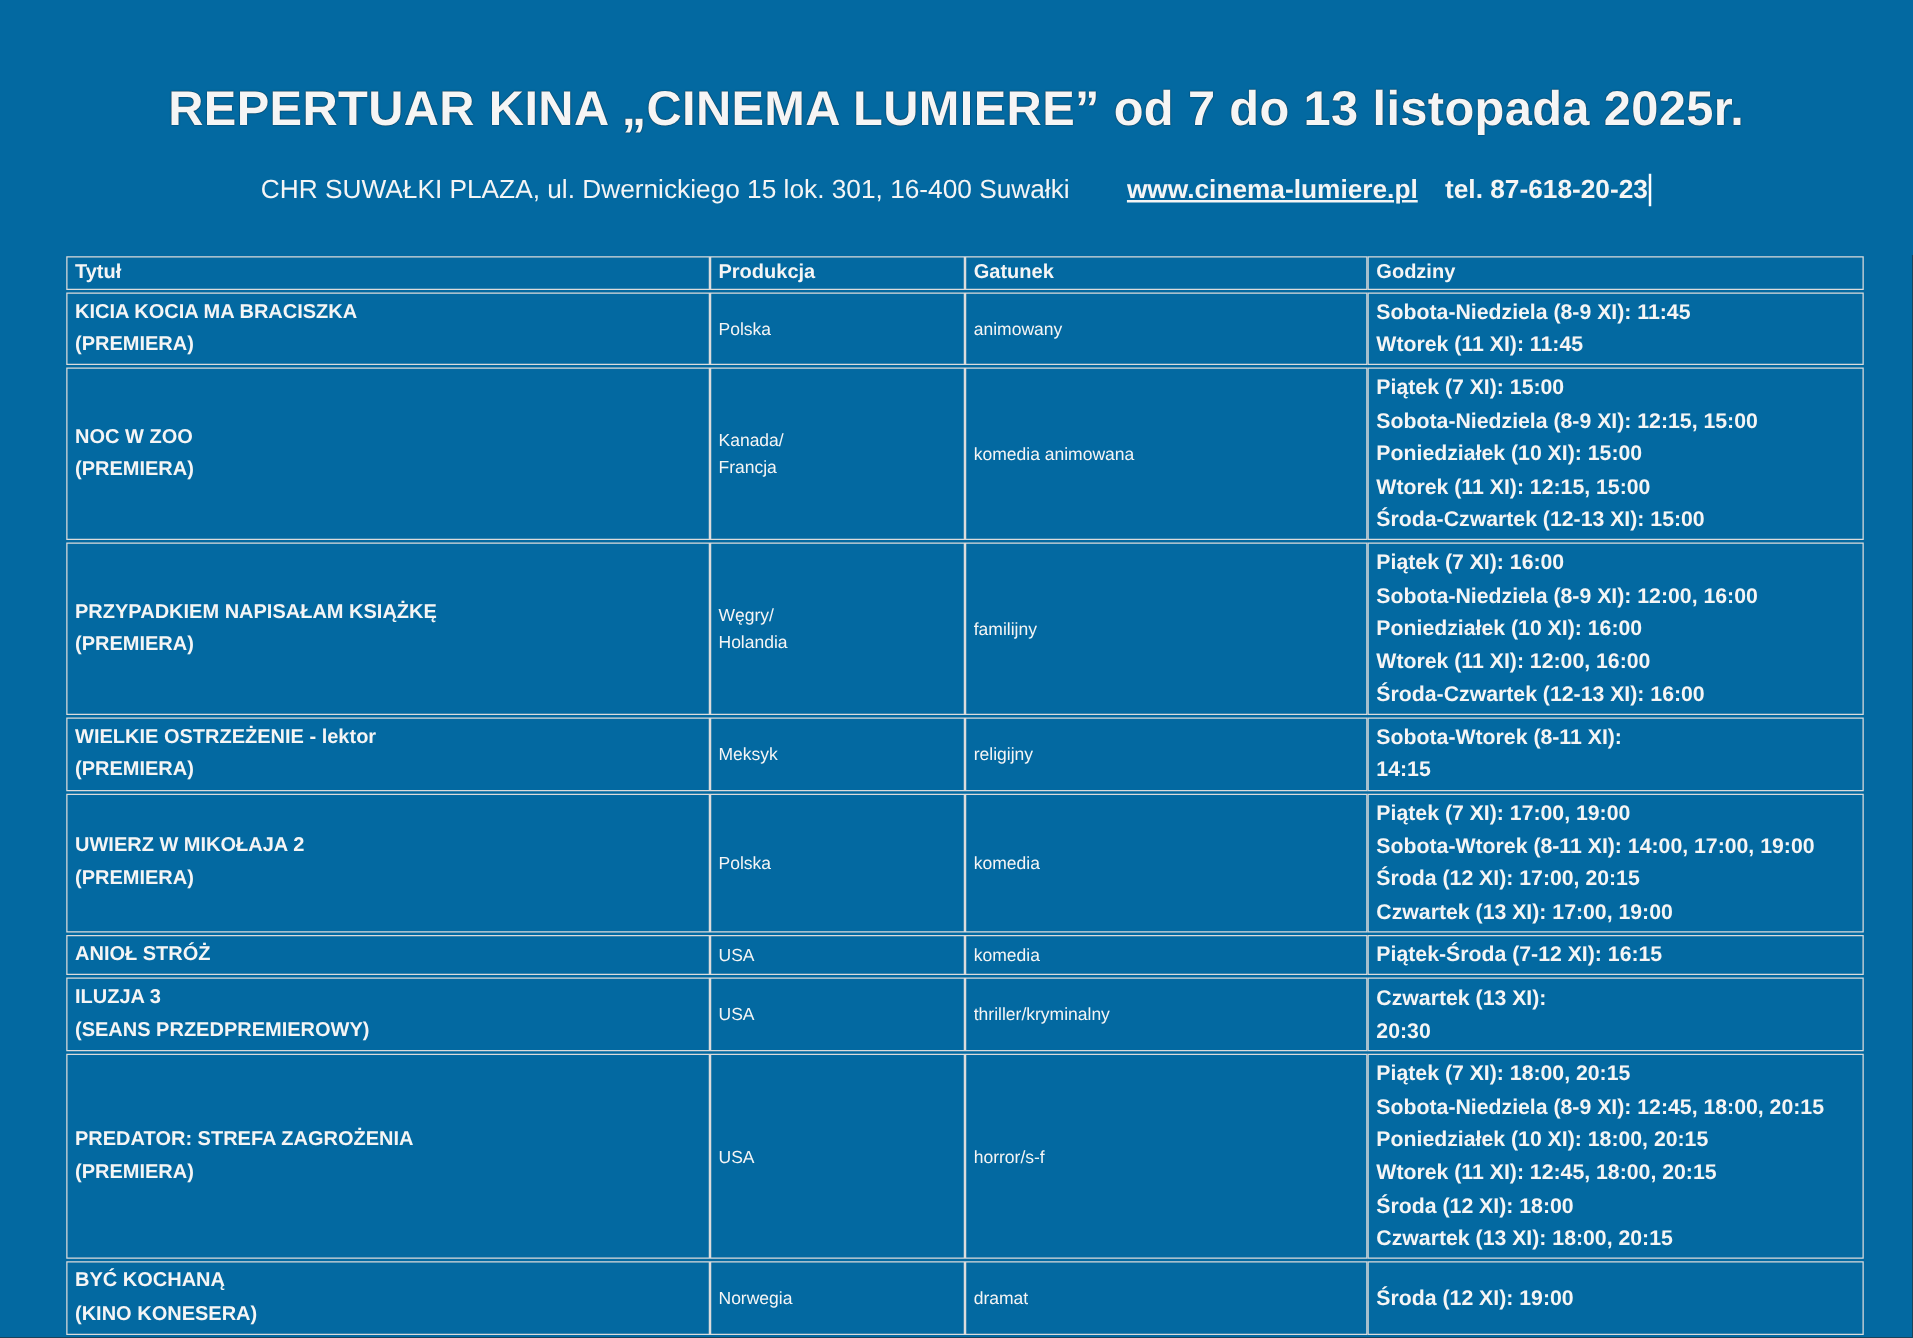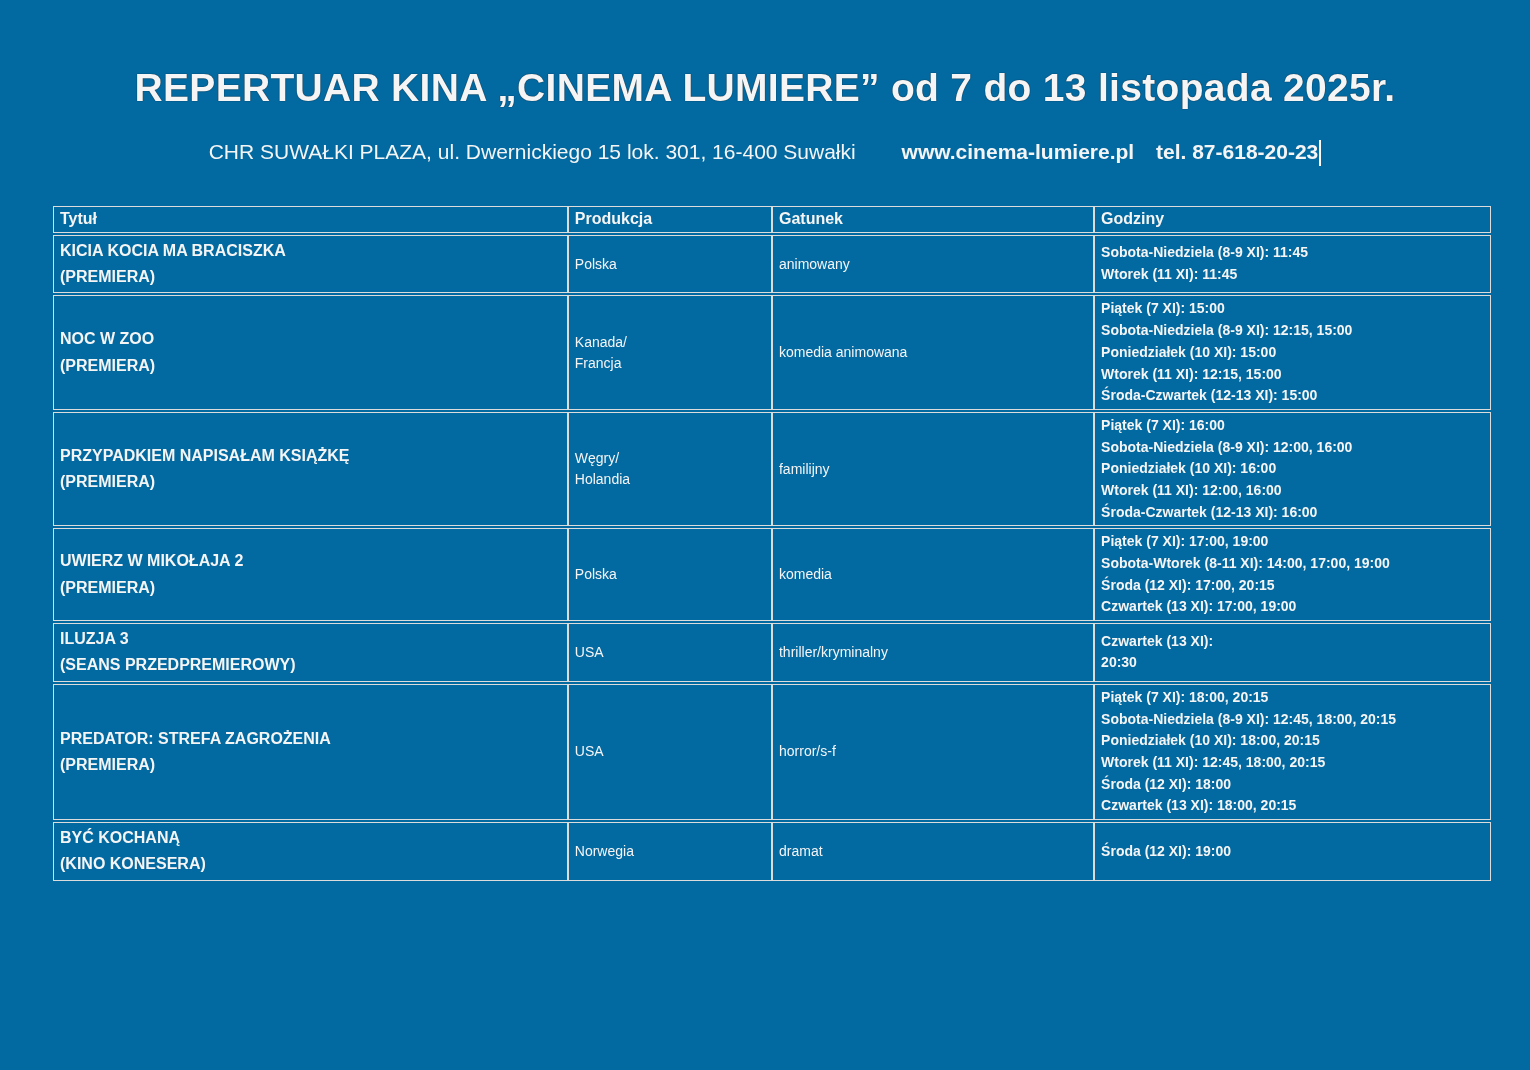--- a/index.html
+++ b/index.html
@@ -28,20 +28,21 @@
   .doc-subtitle {
     text-align: center;
     margin-top: 27px;
     font-size: 21px;
     line-height: 1.3;
     white-space: nowrap;
   }
   .doc-subtitle .address { font-weight: normal; }
   .doc-subtitle .website {
     font-weight: bold;
+    text-decoration: underline;
     margin-left: 40px;
     cursor: pointer;
   }
   .doc-subtitle .phone {
     font-weight: bold;
     margin-left: 16px;
   }
   .caret {
     display: inline-block;
     width: 2px;
@@ -77,21 +78,21 @@
     text-transform: none;
   }
   .title-cell .line { line-height: 1.65; }
   .production-cell, .genre-cell {
     font-size: 14px;
     font-weight: normal;
     margin-top: 24px;
   }
   .production-cell .line, .genre-cell .line { line-height: 1.5; }
   .times-cell {
-    font-size: 14px;
+    font-size: 17px;
     font-weight: bold;
     margin-top: 39px;
   }
   .times-cell .line { line-height: 1.55; }
   col.c-title { width: 35.8%; }
   col.c-prod  { width: 14.2%; }
   col.c-genre { width: 22.4%; }
   col.c-times { width: 27.6%; }
 </style>
 </head>
@@ -174,34 +175,64 @@
           <td class="cell times-cell">
             <div class="line">Piątek (7 XI): 16:00</div>
             <div class="line">Sobota-Niedziela (8-9 XI): 12:00, 16:00</div>
             <div class="line">Poniedziałek (10 XI): 16:00</div>
             <div class="line">Wtorek (11 XI): 12:00, 16:00</div>
             <div class="line">Środa-Czwartek (12-13 XI): 16:00</div>
           </td>
         </tr>
         <tr>
           <td class="cell title-cell">
+            <div class="line">WIELKIE OSTRZEŻENIE - lektor</div>
+            <div class="line">(PREMIERA)</div>
+          </td>
+          <td class="cell production-cell">
+            <div class="line">Meksyk</div>
+          </td>
+          <td class="cell genre-cell">
+            <div class="line">religijny</div>
+          </td>
+          <td class="cell times-cell">
+            <div class="line">Sobota-Wtorek (8-11 XI):</div>
+            <div class="line">14:15</div>
+          </td>
+        </tr>
+        <tr>
+          <td class="cell title-cell">
             <div class="line">UWIERZ W MIKOŁAJA 2</div>
             <div class="line">(PREMIERA)</div>
           </td>
           <td class="cell production-cell">
             <div class="line">Polska</div>
           </td>
           <td class="cell genre-cell">
             <div class="line">komedia</div>
           </td>
           <td class="cell times-cell">
             <div class="line">Piątek (7 XI): 17:00, 19:00</div>
             <div class="line">Sobota-Wtorek (8-11 XI): 14:00, 17:00, 19:00</div>
             <div class="line">Środa (12 XI): 17:00, 20:15</div>
             <div class="line">Czwartek (13 XI): 17:00, 19:00</div>
+          </td>
+        </tr>
+        <tr>
+          <td class="cell title-cell">
+            <div class="line">ANIOŁ STRÓŻ</div>
+          </td>
+          <td class="cell production-cell">
+            <div class="line">USA</div>
+          </td>
+          <td class="cell genre-cell">
+            <div class="line">komedia</div>
+          </td>
+          <td class="cell times-cell">
+            <div class="line">Piątek-Środa (7-12 XI): 16:15</div>
           </td>
         </tr>
         <tr>
           <td class="cell title-cell">
             <div class="line">ILUZJA 3</div>
             <div class="line">(SEANS PRZEDPREMIEROWY)</div>
           </td>
           <td class="cell production-cell">
             <div class="line">USA</div>
           </td>

